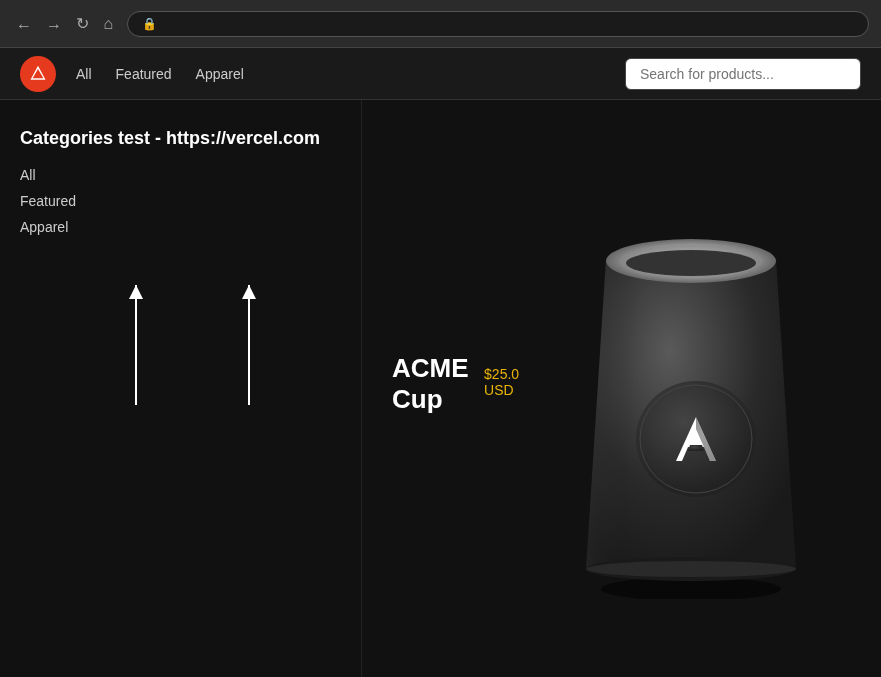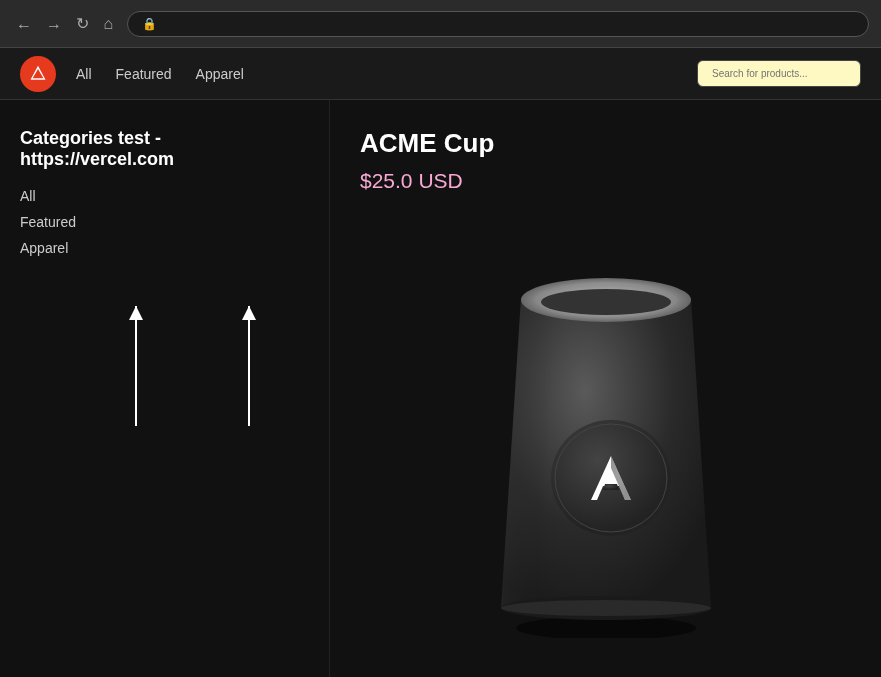--- a/index.html
+++ b/index.html
@@ -83,39 +83,39 @@
       gap: 24px;
       flex: 1;
     }
     .nav-link {
       color: #ccc;
       font-size: 14px;
       cursor: pointer;
       text-decoration: none;
     }
     .search-bar {
-      background: #fef9c3;
+      background: #ffffff;
       border: 1px solid #444;
       border-radius: 6px;
       padding: 7px 14px;
       color: #888;
-      font-size: 10px;
-      width: 164px;
+      font-size: 14px;
+      width: 236px;
     }
 
     
     .main-content {
       display: flex;
       height: calc(677px - 48px - 52px);
       background: #111;
     }
 
     
     .sidebar {
-      width: 330px;
+      width: 362px;
       padding: 28px 20px;
       flex-shrink: 0;
       border-right: 1px solid #222;
     }
     .sidebar-title {
       color: #fff;
       font-size: 18px;
       font-weight: 700;
       margin-bottom: 18px;
     }
@@ -160,31 +160,32 @@
     }
     .arrow-right {
       left: 228px;
     }
 
     
     .product-area {
       flex: 1;
       padding: 28px 30px;
       display: flex;
-      flex-direction: column;
+      flex-direction: row;
+      align-items: center;
     }
     .product-title {
       color: #fff;
       font-size: 26px;
       font-weight: 700;
       margin-bottom: 10px;
     }
     .product-price {
-      color: #f9a8d4;
-      font-size: 21px;
+      color: #eab308;
+      font-size: 14px;
       margin-bottom: 14px;
     }
 
     
     .cup-wrapper {
       flex: 1;
       display: flex;
       align-items: center;
       justify-content: center;
     }

